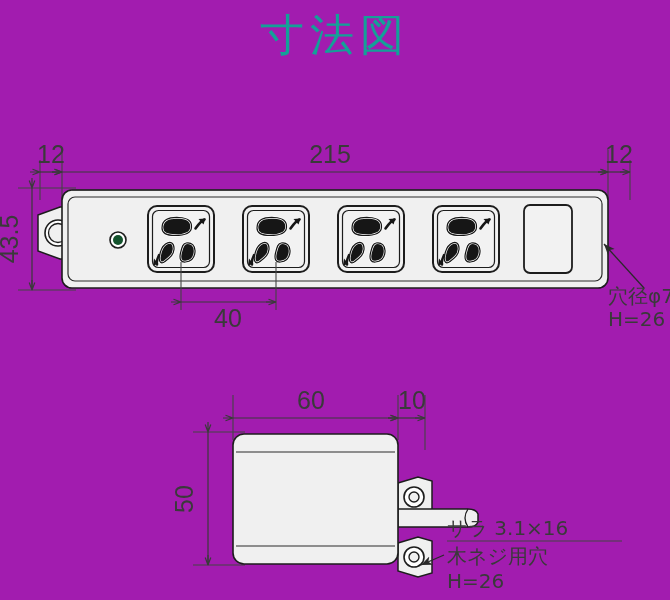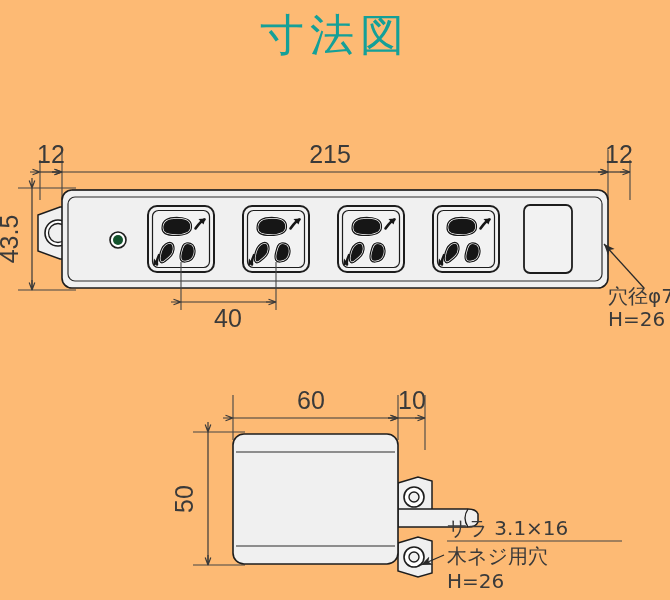--- a/index.html
+++ b/index.html
@@ -10,21 +10,21 @@
   body {
     width: 670px;
     height: 600px;
     overflow: hidden;
     font-family: "Liberation Sans", "DejaVu Sans", sans-serif;
   }
   #root {
     position: relative;
     width: 670px;
     height: 600px;
-    background: #fdba74;
+    background: #a21caf;
   }
   #drawing {
     position: absolute;
     top: 0;
     left: 0;
     width: 670px;
     height: 600px;
     display: block;
   }
   .title-text {

